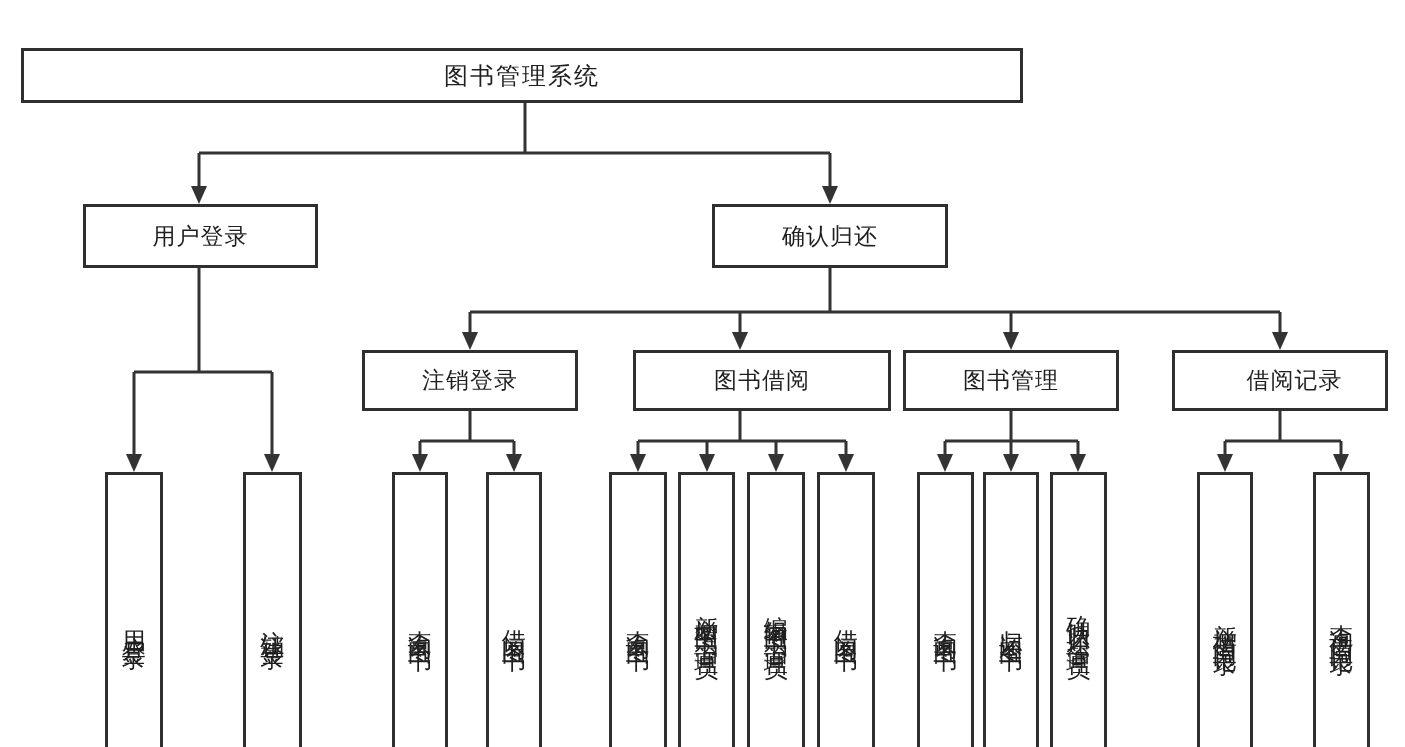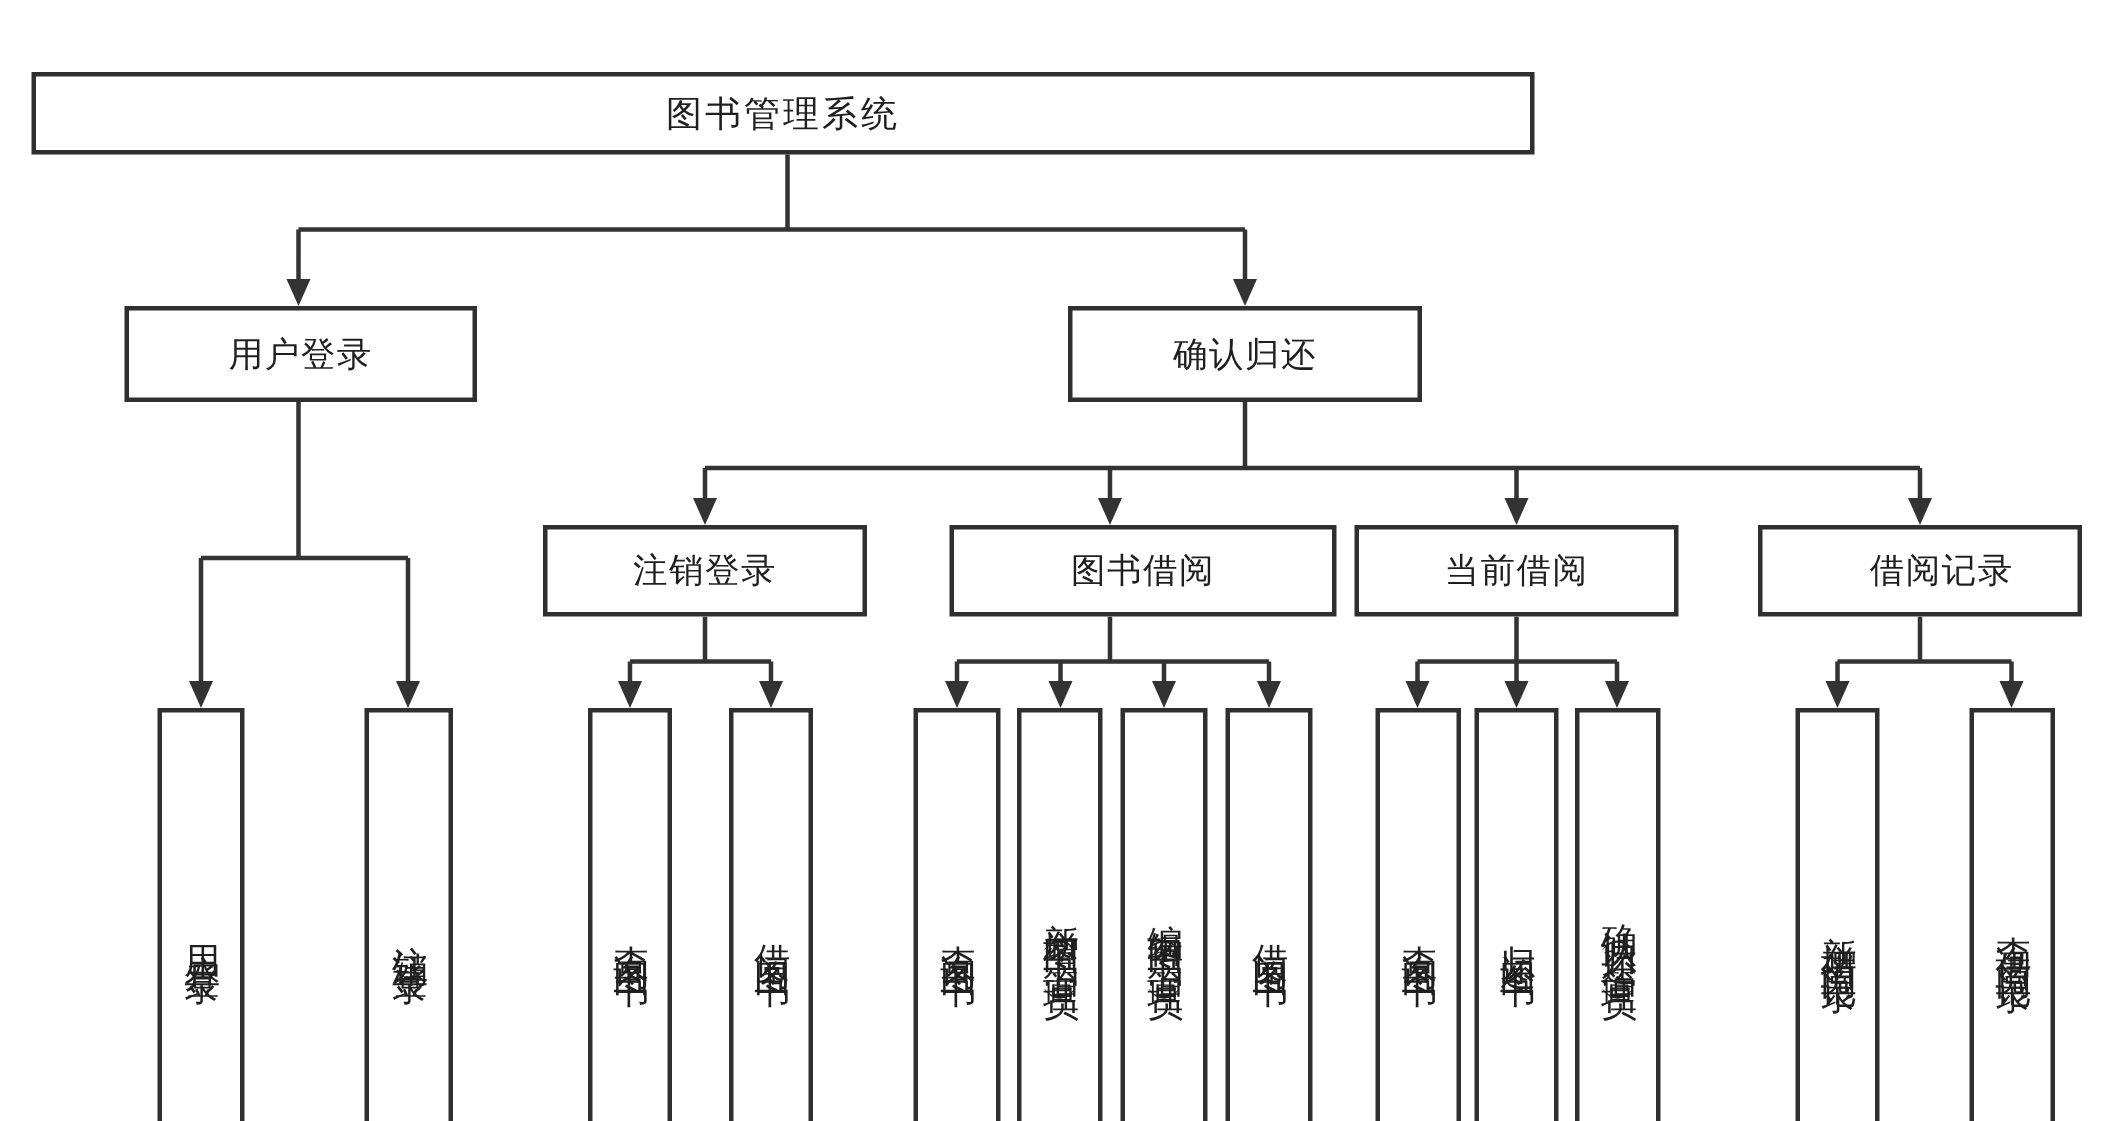--- a/index.html
+++ b/index.html
@@ -85,21 +85,21 @@
     <span class="hlabel">确认归还</span>
   </div>
 
   <div class="node" style="left:362px;top:314px;width:216px;height:61px;">
     <span class="hlabel">注销登录</span>
   </div>
   <div class="node" style="left:633px;top:314px;width:258px;height:61px;">
     <span class="hlabel">图书借阅</span>
   </div>
   <div class="node" style="left:903px;top:314px;width:216px;height:61px;">
-    <span class="hlabel">当前借阅</span>
+    <span class="hlabel">图书管理</span>
   </div>
   <div class="node" style="left:1172px;top:314px;width:216px;height:61px;padding-left:29px;">
     <span class="hlabel">借阅记录</span>
   </div>
 
   <div class="node leaf" style="left:105px;top:436px;width:58px;height:301px;">
     <span class="vtext">用户登录</span>
   </div>
   <div class="node leaf" style="left:243px;top:436px;width:59px;height:301px;">
     <span class="vtext">注销登录</span>

